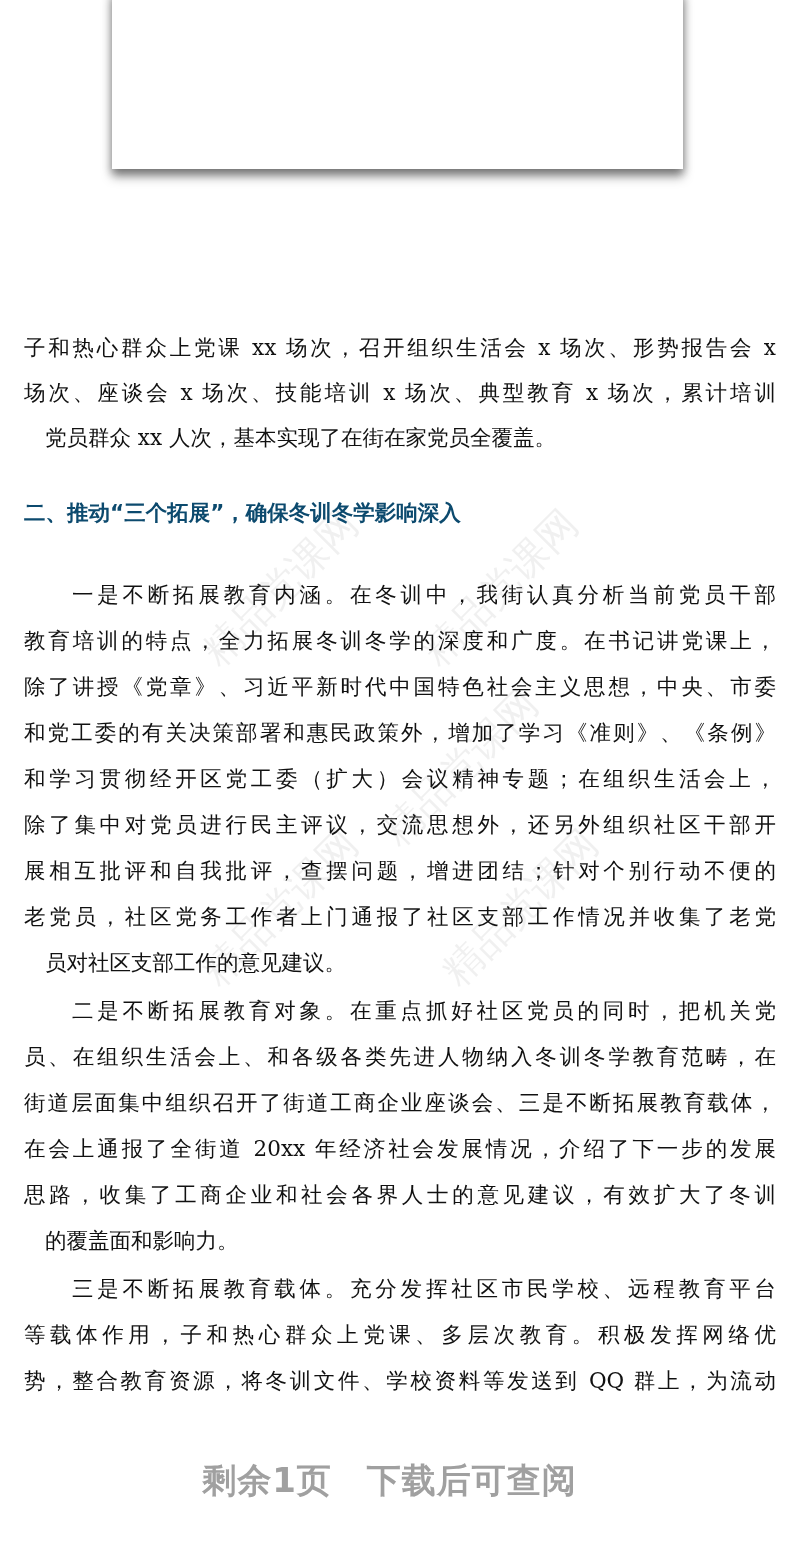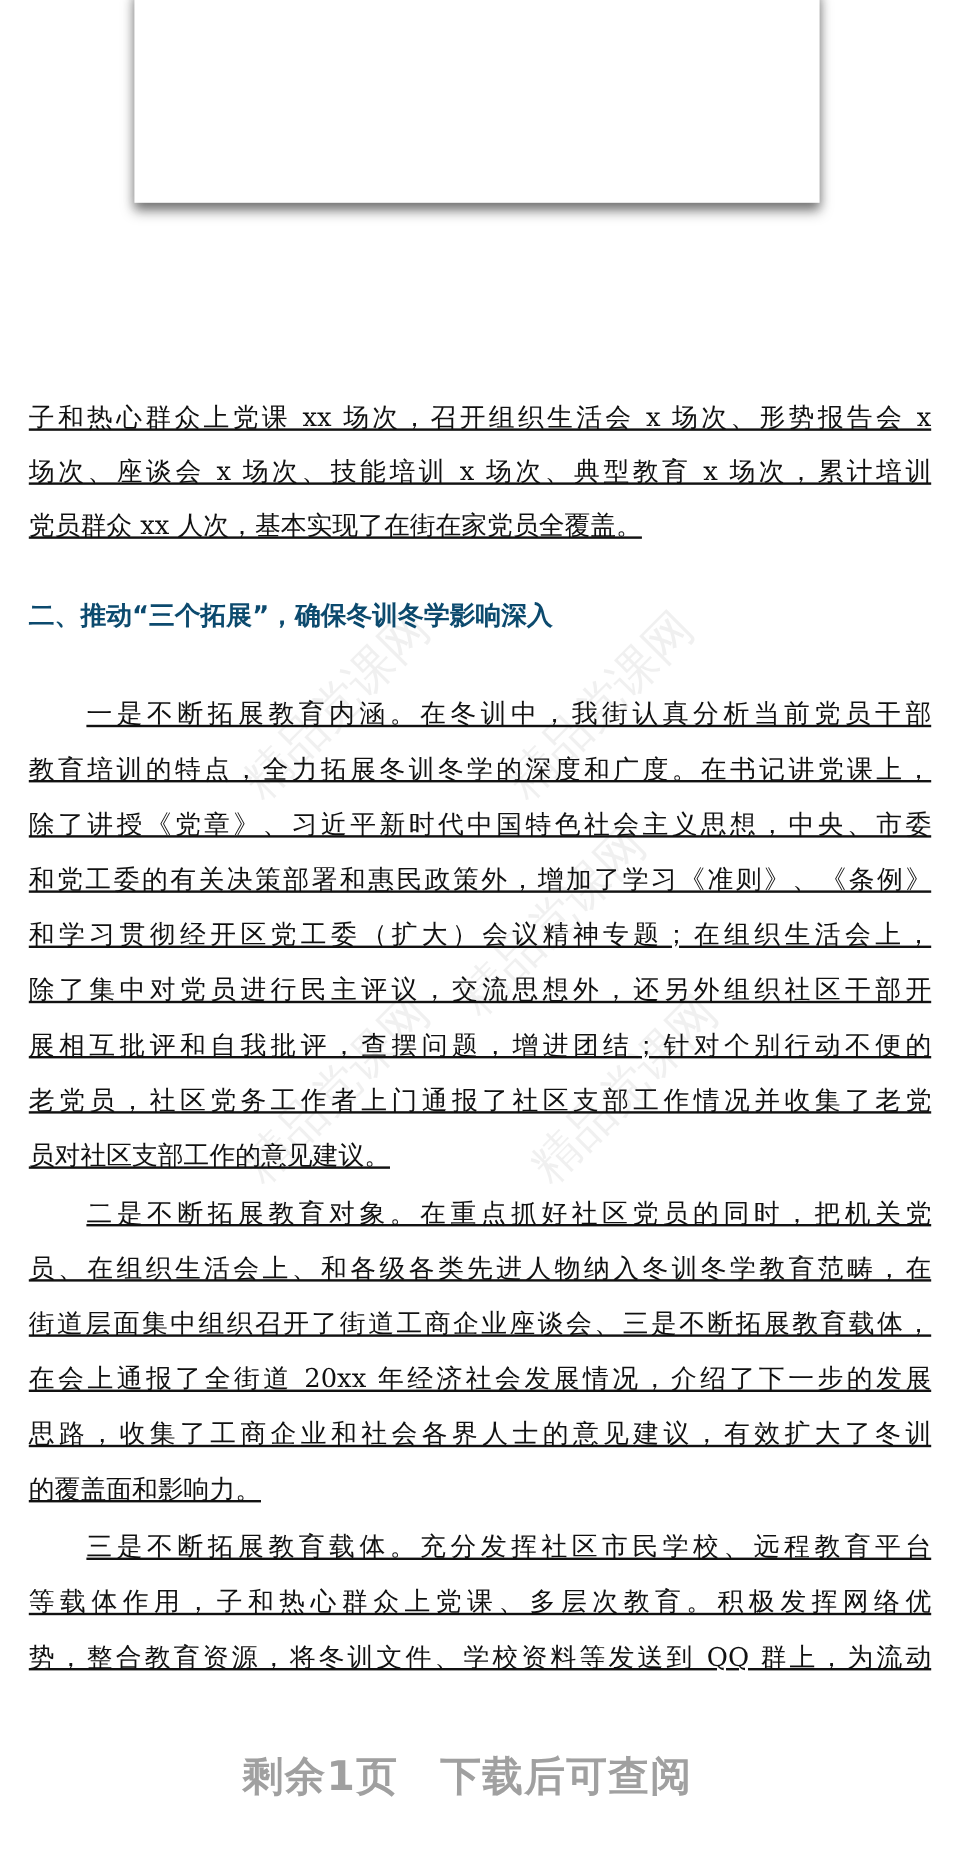--- a/index.html
+++ b/index.html
@@ -2,22 +2,22 @@
 <html><head>
 <meta charset="utf-8">
 <style>
   html, body { margin: 0; padding: 0; background: #ffffff; }
   body { width: 800px; height: 1558px; position: relative; overflow: hidden;
          font-family: "DejaVu Serif", "Liberation Serif", serif; color: #111; }
   .preview-card { position: absolute; left: 112px; top: -10px; width: 571px; height: 179px;
                   background: #fff; box-shadow: 0 8px 10px rgba(0,0,0,0.35), 2px 4px 8px rgba(0,0,0,0.2), -2px 4px 8px rgba(0,0,0,0.15); }
   .preview-line { position: absolute; left: 48px; font-size: 13px; letter-spacing: 4.3px; color: #333; white-space: nowrap; }
   .doc-line { position: absolute; left: 24px; width: 752px; font-size: 21.5px; white-space: nowrap; color: #111;
-              text-align: justify; text-align-last: justify; text-decoration: underline; }
-  .doc-line.last { text-align-last: left; }
+              text-align: justify; text-align-last: justify; }
+  .doc-line.last { text-align-last: left; margin-left: 21px; }
   .doc-line.indent { left: 72px; width: 704px; }
   .heading { position: absolute; left: 24px; font-size: 21.5px; font-weight: bold; white-space: nowrap;
              font-family: "DejaVu Sans", "Liberation Sans", sans-serif; color: #0c4a6e; }
   .watermark { position: absolute; font-size: 40px; color: rgba(0,0,0,0.06); transform: rotate(-45deg);
                white-space: nowrap; font-family: "DejaVu Sans", sans-serif; pointer-events: none; }
   .footer-cta { position: absolute; left: 0; width: 779px; top: 1458px; text-align: center; font-size: 34px;
                 color: #a0a0a0; font-weight: bold; font-family: "DejaVu Sans", "Liberation Sans", sans-serif; letter-spacing: 1px; }
 </style>
 </head>
 <body>

